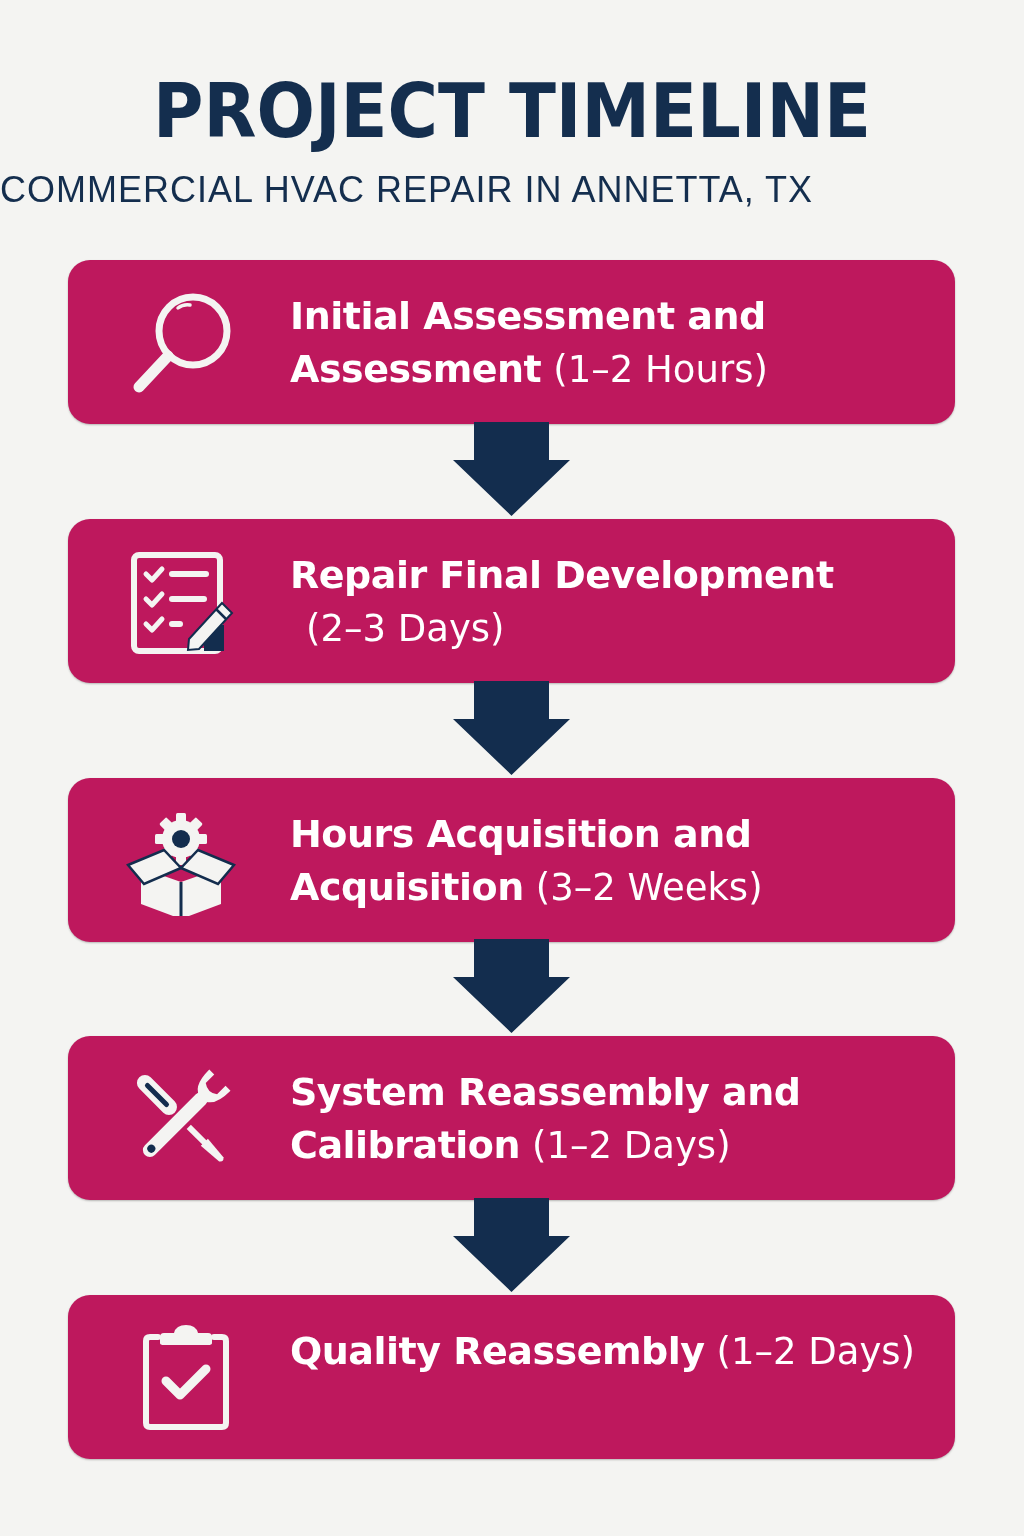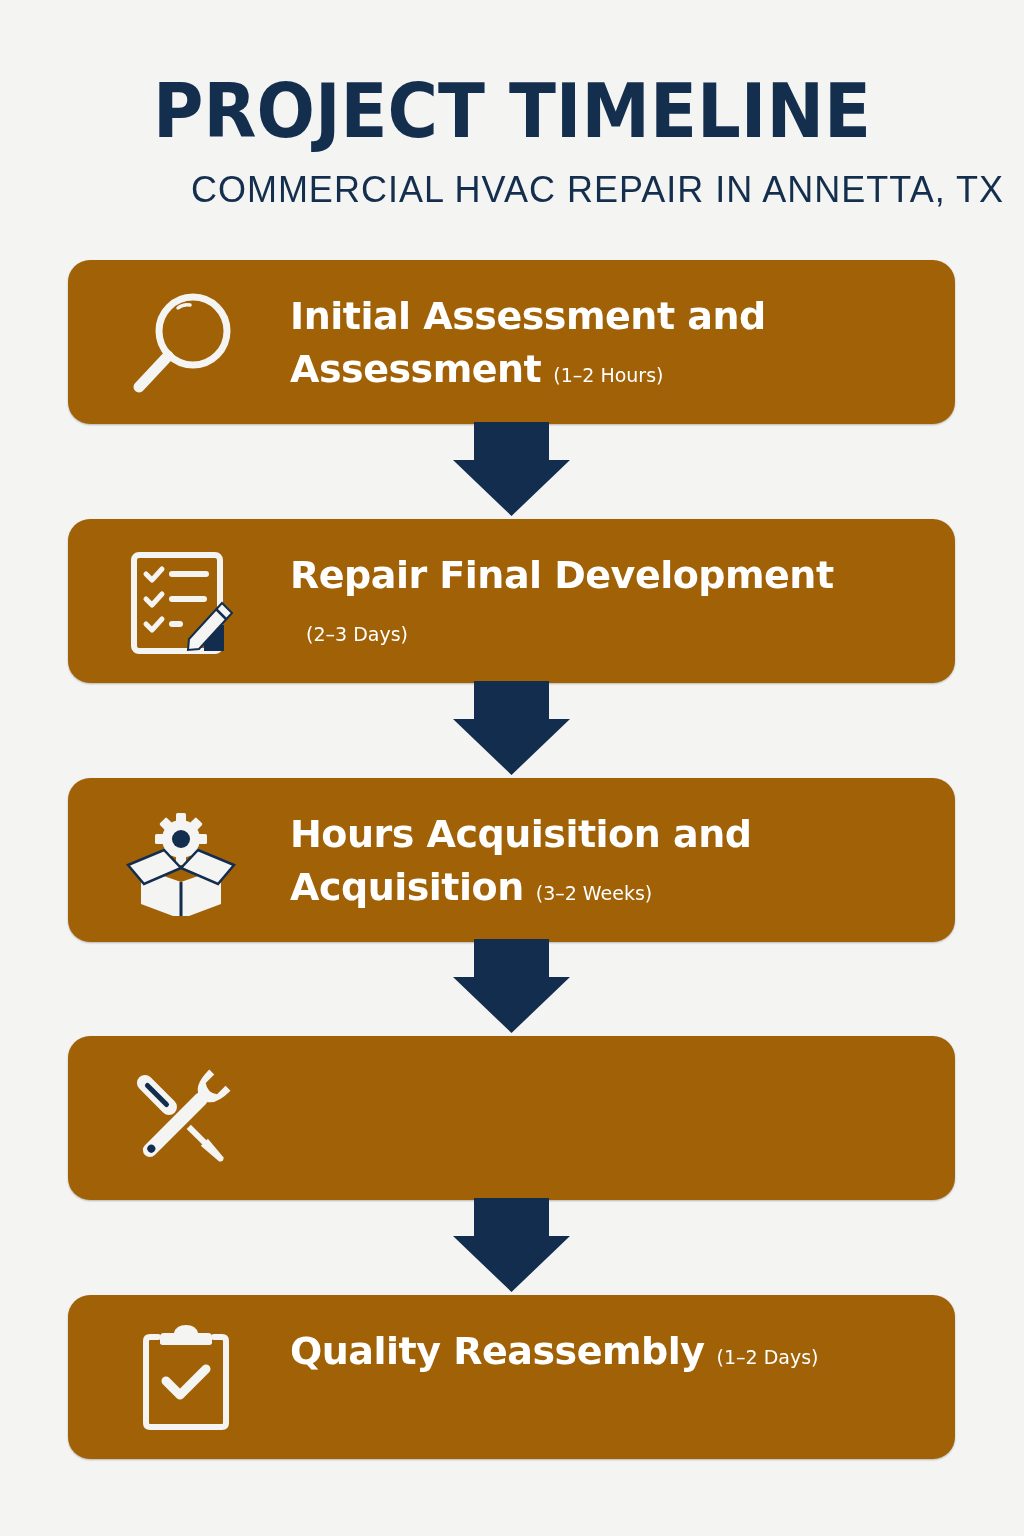--- a/index.html
+++ b/index.html
@@ -28,33 +28,33 @@
       color: #142e4e;
       line-height: 90px;
       transform: scaleX(0.93);
       transform-origin: center;
     }
     .subtitle {
       position: absolute;
       left: 0;
       top: 168px;
       width: 1004px;
-      text-align: right;
+      text-align: left;
       font-family: "Liberation Sans", "DejaVu Sans", sans-serif;
       font-size: 36px;
       letter-spacing: 1px;
       color: #142e4e;
       line-height: 44px;
     }
     .step {
       position: absolute;
       left: 68px;
       width: 887px;
       height: 164px;
-      background: #a16207;
+      background: #be185d;
       border-radius: 22px;
       box-shadow: 0 1px 2px rgba(0,0,0,0.25);
     }
     .step .icon {
       position: absolute;
       left: 58px;
       top: 28px;
       width: 110px;
       height: 110px;
     }
@@ -75,21 +75,21 @@
       line-height: 53px;
       letter-spacing: -0.5px;
     }
     .step .text .line {
       display: block;
       white-space: nowrap;
     }
     .step .dur {
       font-family: "DejaVu Sans", "Liberation Sans", sans-serif;
       font-weight: normal;
-      font-size: 19px;
+      font-size: 37px;
       letter-spacing: 0;
       margin-left: 12px;
     }
     .step .dur.own-line {
       margin-left: 16px;
     }
     .arrow {
       position: absolute;
       left: 453px;
       width: 117px;
@@ -200,20 +200,24 @@
         <path d="M50 88 L60 88 L58 112 Q55 116 52 112 Z" fill="#f4f4f2"></path>
       </g>
 
       <g transform="rotate(45 55 55)">
         <rect x="48" y="20" width="14" height="86" rx="7" fill="#f4f4f2"></rect>
         <path d="M40 0 Q40 26 55 26 Q70 26 70 0 L63 0 L63 12 Q55 18 47 12 L47 0 Z" fill="#f4f4f2"></path>
         <circle cx="55" cy="97" r="4" fill="#132d4e"></circle>
       </g>
     </svg>
   </div>
+  <div class="text">
+    <span class="line">System Reassembly and</span>
+    <span class="line"><span>Calibration</span><span class="dur">(1–2 Days)</span></span>
+  </div>
 </div>
 
 <div class="arrow" style="top:1198px;">
   <svg viewBox="0 0 117 96">
     <polygon points="21,0 96,0 96,38 117,38 58.5,94 0,38 21,38" fill="#132d4e"></polygon>
   </svg>
 </div>
 
 <div class="step" style="top:1295px;">
   <div class="icon">

